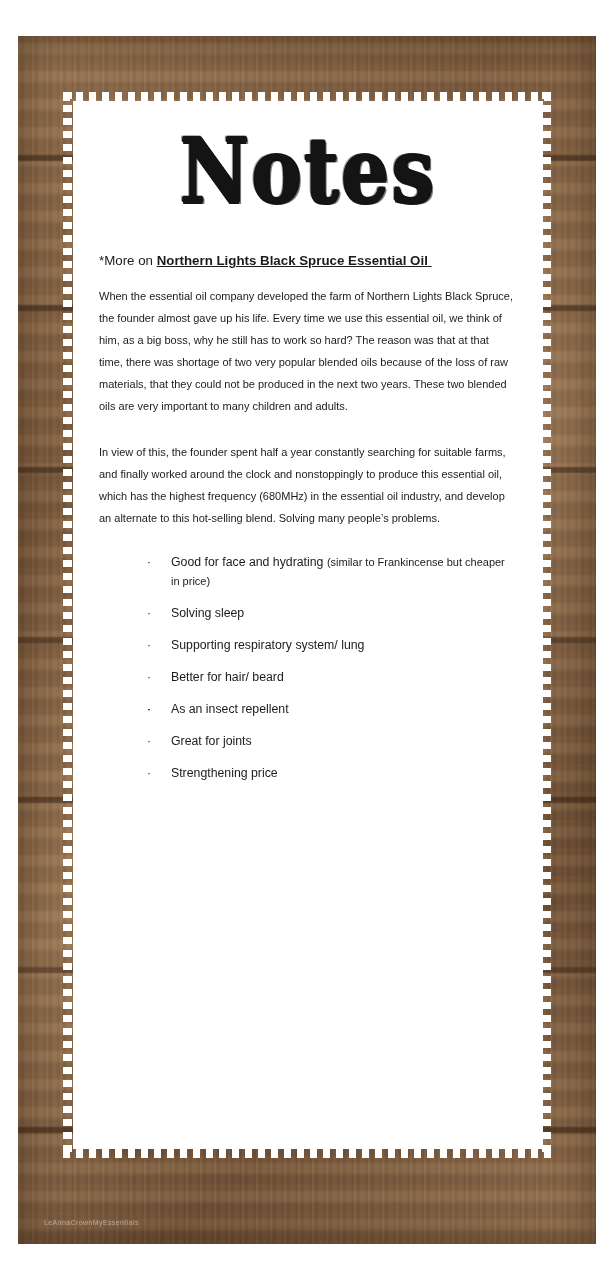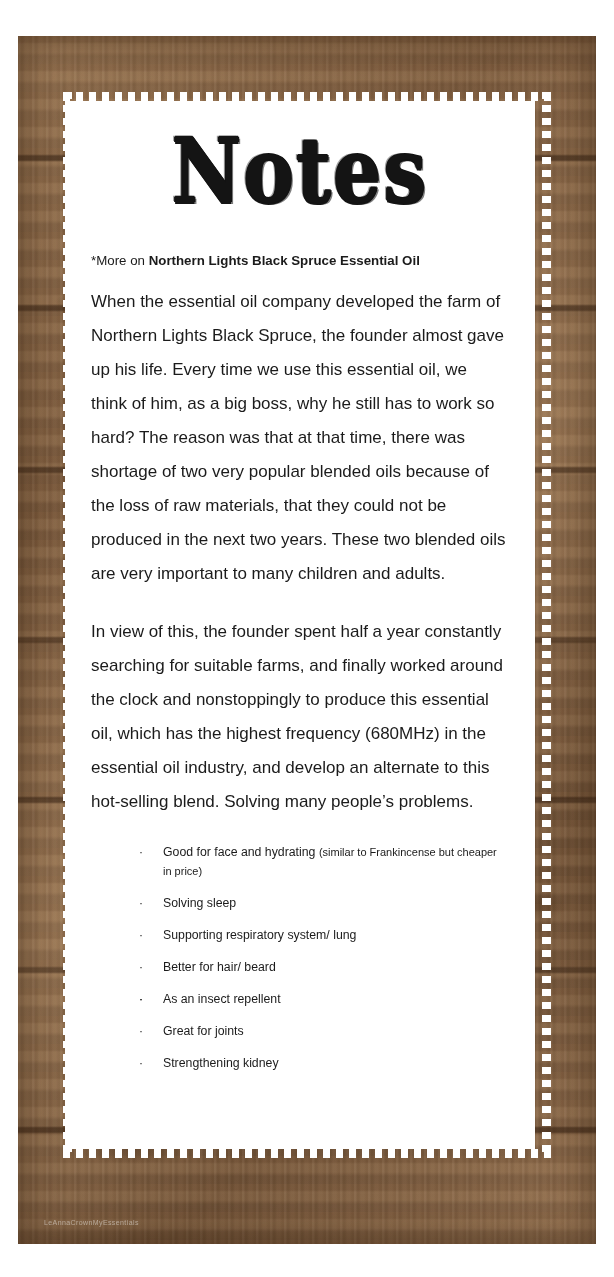--- a/index.html
+++ b/index.html
@@ -95,21 +95,21 @@
     position: absolute;
     inset: 0;
     background:
       repeating-linear-gradient(to right, #ffffff 0px, #ffffff 7px, rgba(255,255,255,0) 7px, rgba(255,255,255,0) 13px) top    left / 100% 9px no-repeat,
       repeating-linear-gradient(to right, #ffffff 0px, #ffffff 7px, rgba(255,255,255,0) 7px, rgba(255,255,255,0) 13px) bottom left / 100% 9px no-repeat,
       repeating-linear-gradient(to bottom, #ffffff 0px, #ffffff 7px, rgba(255,255,255,0) 7px, rgba(255,255,255,0) 13px) top left  / 9px 100% no-repeat,
       repeating-linear-gradient(to bottom, #ffffff 0px, #ffffff 7px, rgba(255,255,255,0) 7px, rgba(255,255,255,0) 13px) top right / 9px 100% no-repeat;
   }
   #paper {
     position: absolute;
-    left: 2px;
+    left: 10px;
     top: 9px;
     width: 470px;
     height: 1048px;
     background: #ffffff;
   }
 
   
   #title {
     text-align: center;
     font-family: "DejaVu Serif", serif;
@@ -136,23 +136,24 @@
   #heading {
     font-size: 13.3px;
     line-height: 1.5;
     margin-bottom: 14px;
     white-space: nowrap;
   }
   #heading .lead {
   }
   #heading .strong {
     font-weight: 700;
+    text-decoration: underline;
   }
   .para {
-    font-size: 17px;
+    font-size: 11px;
     line-height: 2.0;
     margin: 0 0 24px 0;
     text-align: left;
   }
   .para.last-before-list {
     margin-bottom: 6px;
   }
 
   
   #bullets {
@@ -232,20 +233,20 @@
           <li>
             <span class="dot">·</span>
           </li>
           <li>
             <span class="dot">·</span><span>As an insect repellent</span>
           </li>
           <li>
             <span class="dot">·</span><span>Great for joints</span>
           </li>
           <li>
-            <span class="dot">·</span><span>Strengthening kidney</span>
+            <span class="dot">·</span><span>Strengthening price</span>
           </li>
         </ul>
 
       </div>
     </div>
   </div>
 </div>
 
 </body></html>

